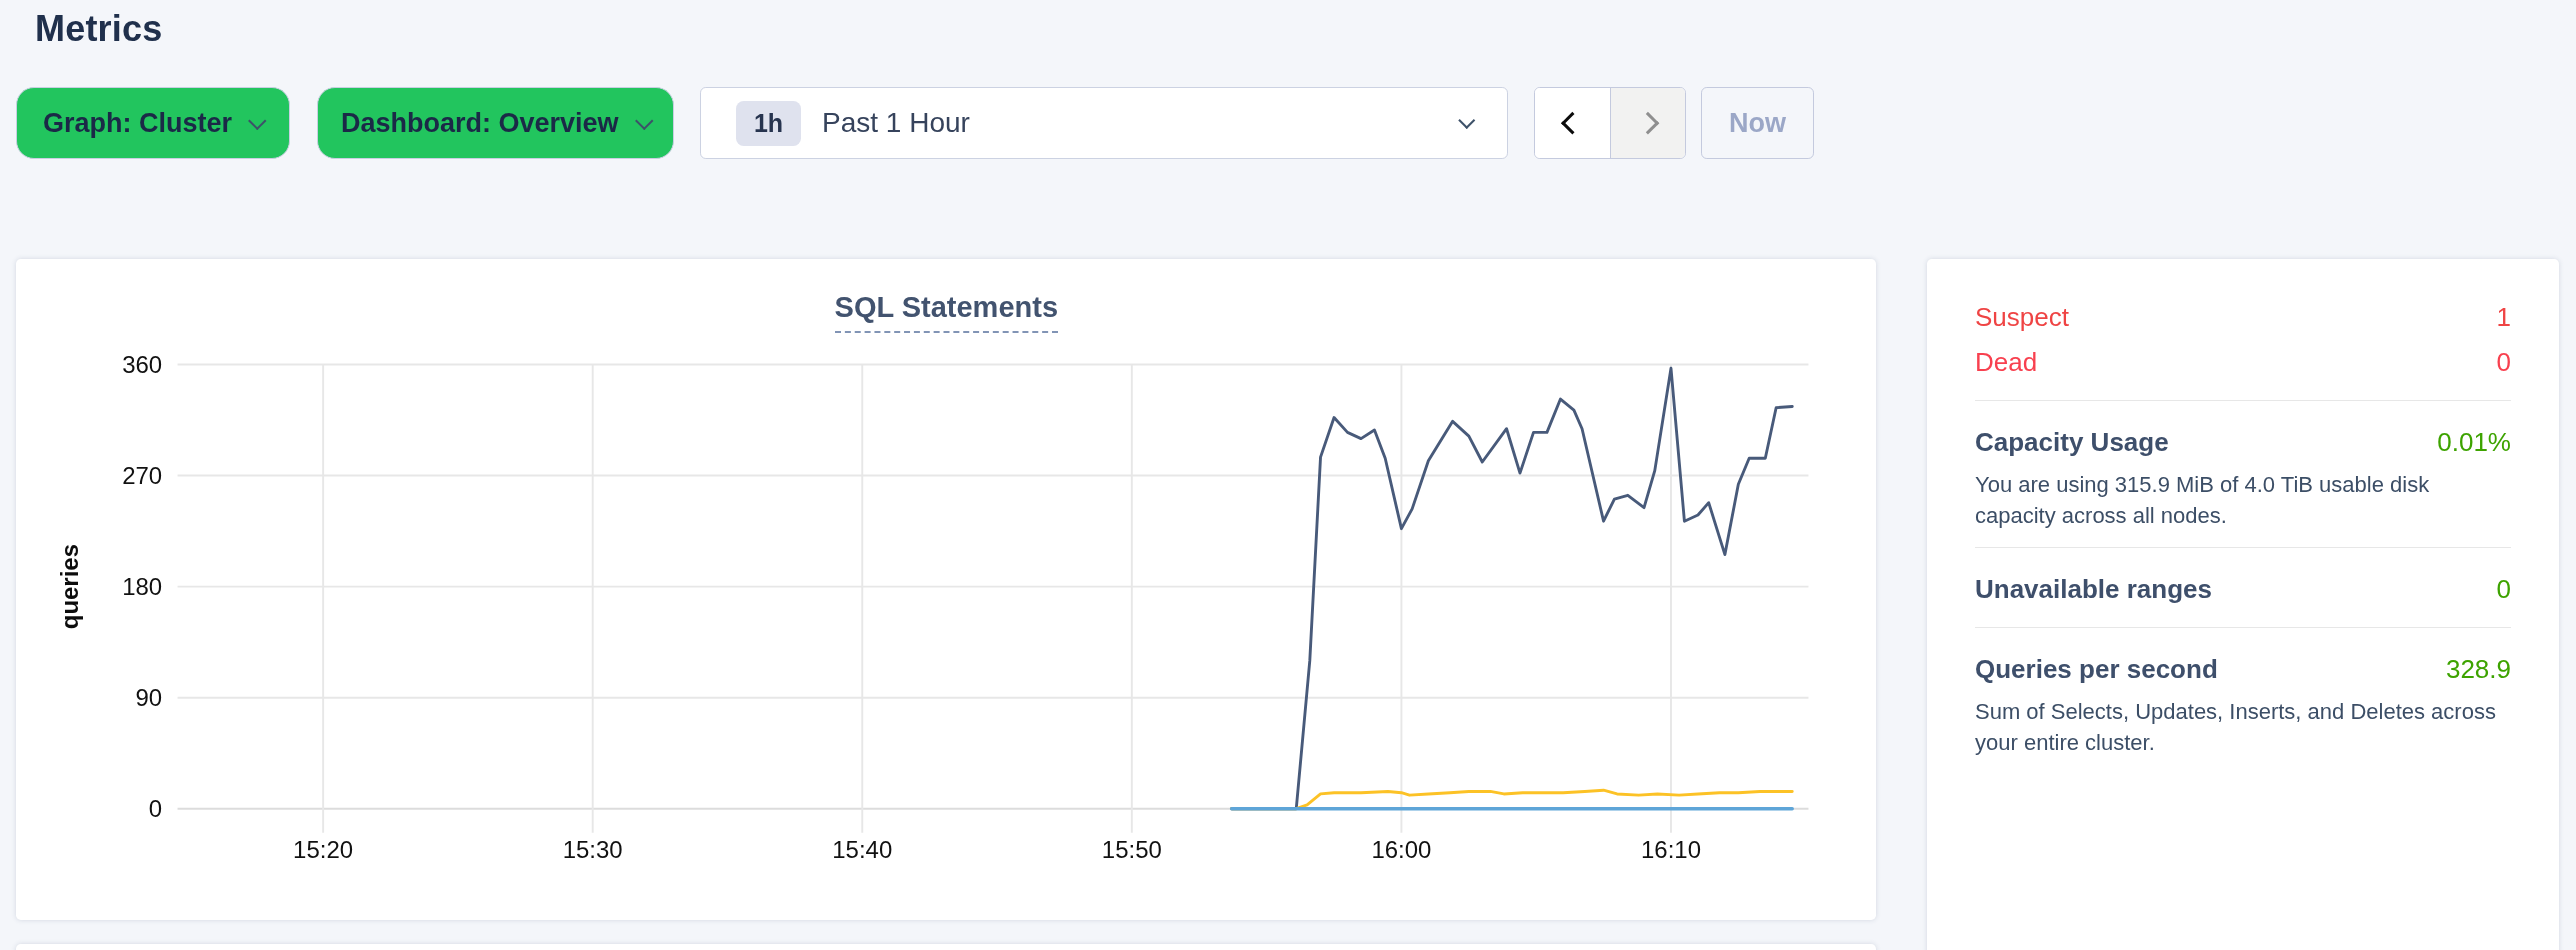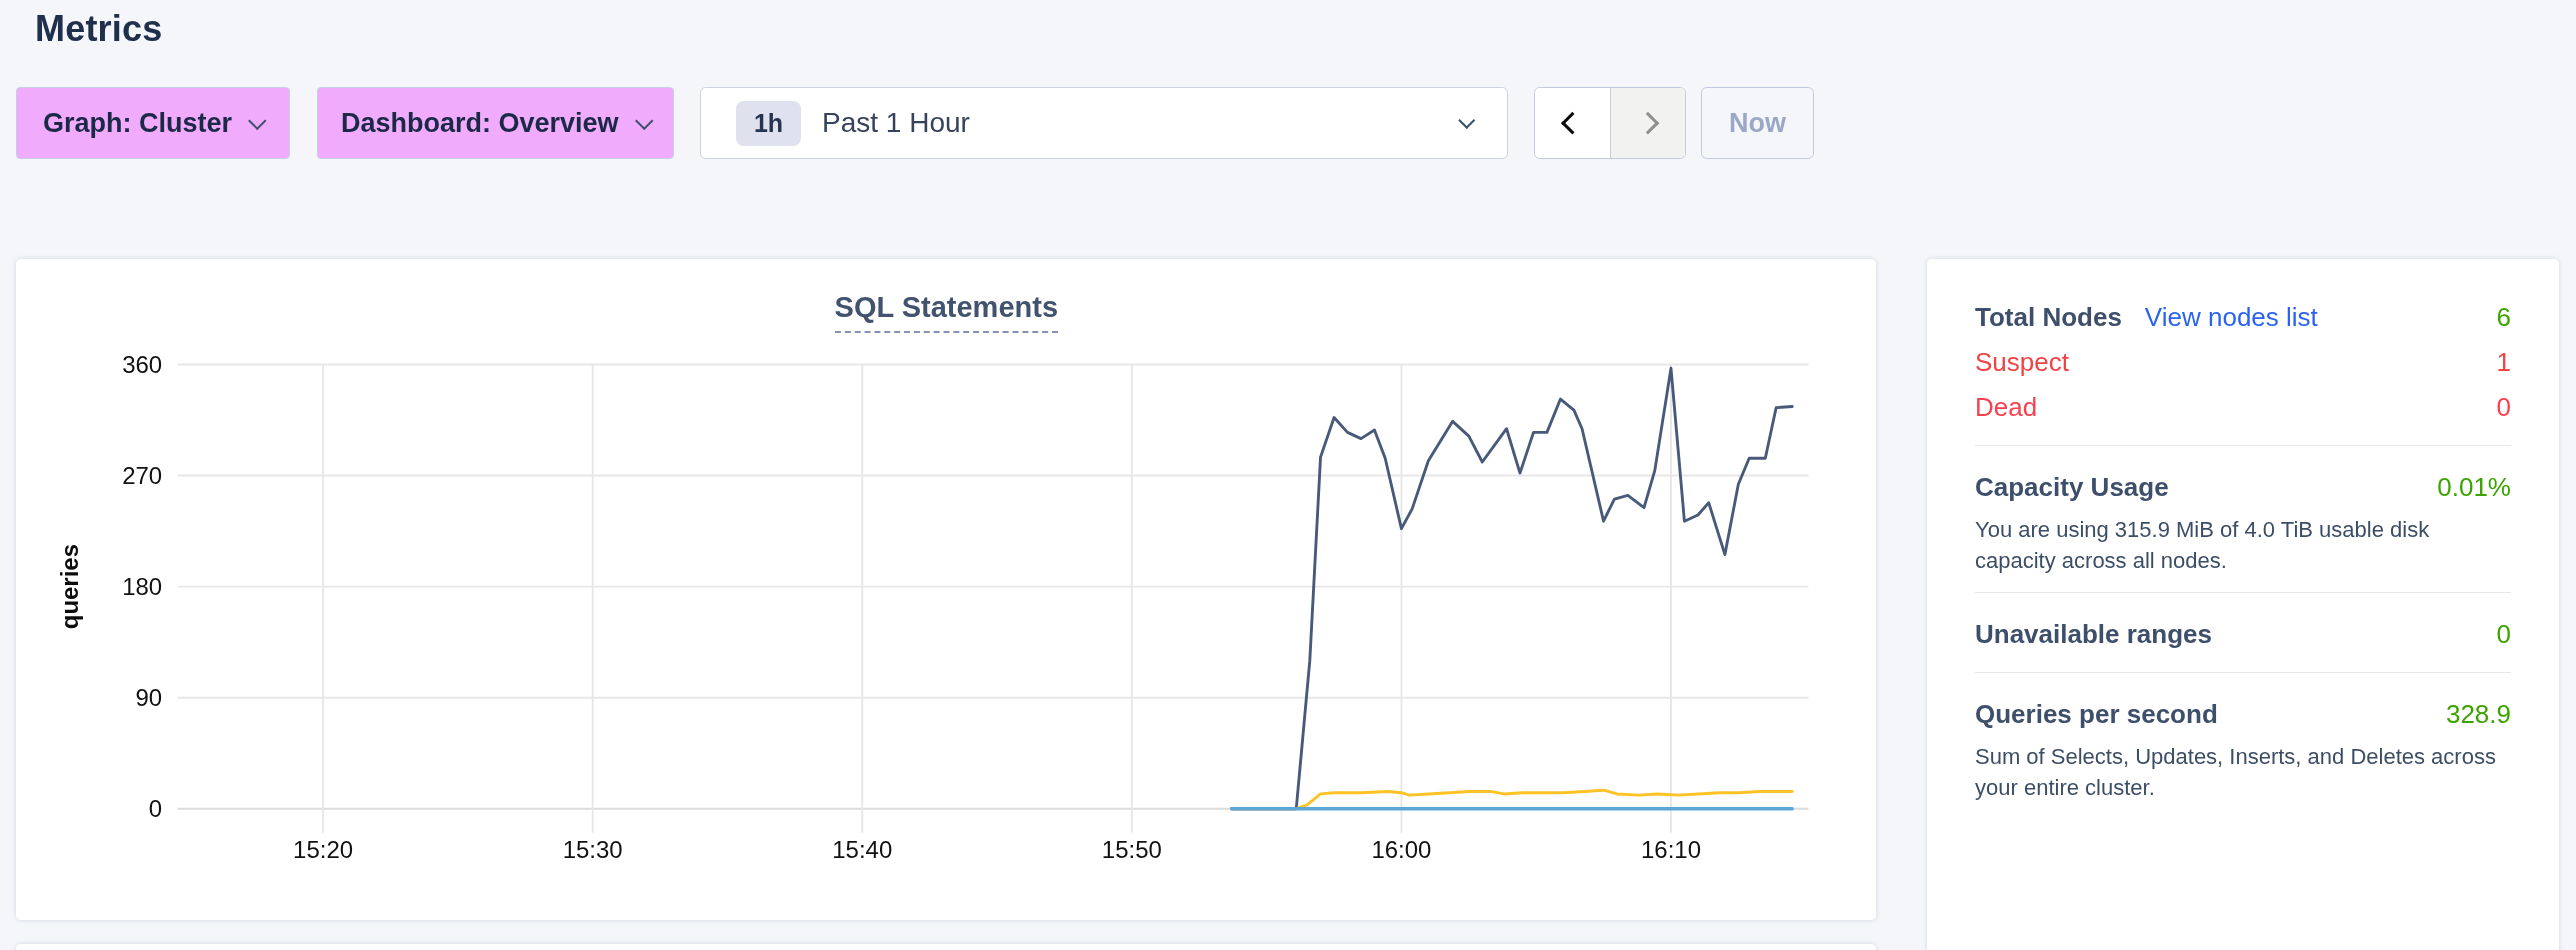--- a/index.html
+++ b/index.html
@@ -10,21 +10,21 @@
     color:#20304c;
     position:relative;
   }
   .page-title {
     position:absolute; left:35px; top:7.7px;
     font-size:36px; font-weight:600; color:#20304c; letter-spacing:0.2px;text-align:center;
   }
   
   .tbtn {
     position:absolute; top:87px; height:72px;
-    background:#f0abfc; border:1.4px solid #c9cfe2; border-radius:4px;
+    background:#22c55e; border:1.4px solid #c9cfe2; border-radius:18px;
     display:flex; align-items:center; justify-content:center; gap:19px;
     font-size:27px; font-weight:700; color:#1b2947; cursor:pointer;
   }
   .chev { display:inline-block; border-style:solid; border-color:#3d5169; border-width:0 2.9px 2.9px 0; }
   .chev-down  { width:12.5px; height:12.5px; transform:rotate(45deg) translate(-1.9px,-1.9px); }
   .selector {
     position:absolute; top:87px; left:700px; width:808px; height:72px;
     background:#fff; border:1.4px solid #ccd2e2; border-radius:5.8px;
     display:flex; align-items:center; cursor:pointer;padding-left:6px;
   }
@@ -139,26 +139,20 @@
       <polyline points="1266.7,573.0 1303.2,573.0 1334.1,573.0 1348.2,418.7 1359.4,206.5 1373.5,165.3 1387.5,180.7 1401.6,187.2 1415.6,178.2 1426.8,207.7 1443.7,281.1 1454.9,260.5 1471.8,210.3 1497.1,169.2 1514.0,184.6 1528.0,211.6 1553.3,176.9 1567.3,223.2 1581.4,180.7 1595.4,180.7 1609.5,146.0 1623.5,157.6 1632.0,176.9 1654.4,273.3 1665.7,250.2 1679.7,246.3 1696.6,259.2 1707.8,220.6 1724.7,113.9 1738.7,273.3 1752.8,266.9 1764.0,254.0 1780.9,308.1 1794.9,234.8 1806.2,207.7 1823.0,207.7 1834.3,155.0 1851.1,153.7" fill="none" stroke="#485a7a" stroke-width="3" stroke-linejoin="round" stroke-linecap="round"></polyline>
       <polyline points="1266.7,573.0 1334.1,573.0 1345.4,569.1 1359.4,557.6 1373.5,556.3 1401.6,556.3 1429.7,555.0 1443.7,556.3 1452.1,558.9 1471.8,557.6 1494.3,556.3 1514.0,555.0 1536.4,555.0 1550.5,557.6 1570.1,556.3 1592.6,556.3 1612.3,556.3 1634.8,555.0 1654.4,553.7 1668.5,557.6 1691.0,558.9 1710.6,557.6 1733.1,558.9 1752.8,557.6 1775.3,556.3 1794.9,556.3 1817.4,555.0 1851.1,555.0" fill="none" stroke="#fcc226" stroke-width="3" stroke-linejoin="round" stroke-linecap="round"></polyline>
       <polyline points="1266.7,573.0 1851.1,573.0" fill="none" stroke="#5ea5d8" stroke-width="3.5" stroke-linejoin="round" stroke-linecap="round"></polyline>
     </svg>
 </div>
 
 <div class="card summary-card">
   <div class="summary-body">
     <div class="node-rows" id="node-rows">
         <div class="s-row">
-          <span class="s-label-bold">Total Nodes</span>
-          <span class="s-link">View nodes list</span>
-          <span class="spacer"></span>
-          <span class="s-value c-green">6</span>
-        </div>
-        <div class="s-row">
           <span class="c-orange">Suspect</span>
           <span class="spacer"></span>
           <span class="s-value c-orange">1</span>
         </div>
         <div class="s-row">
           <span class="c-red">Dead</span>
           <span class="spacer"></span>
           <span class="s-value c-red">0</span>
         </div>
       </div>

